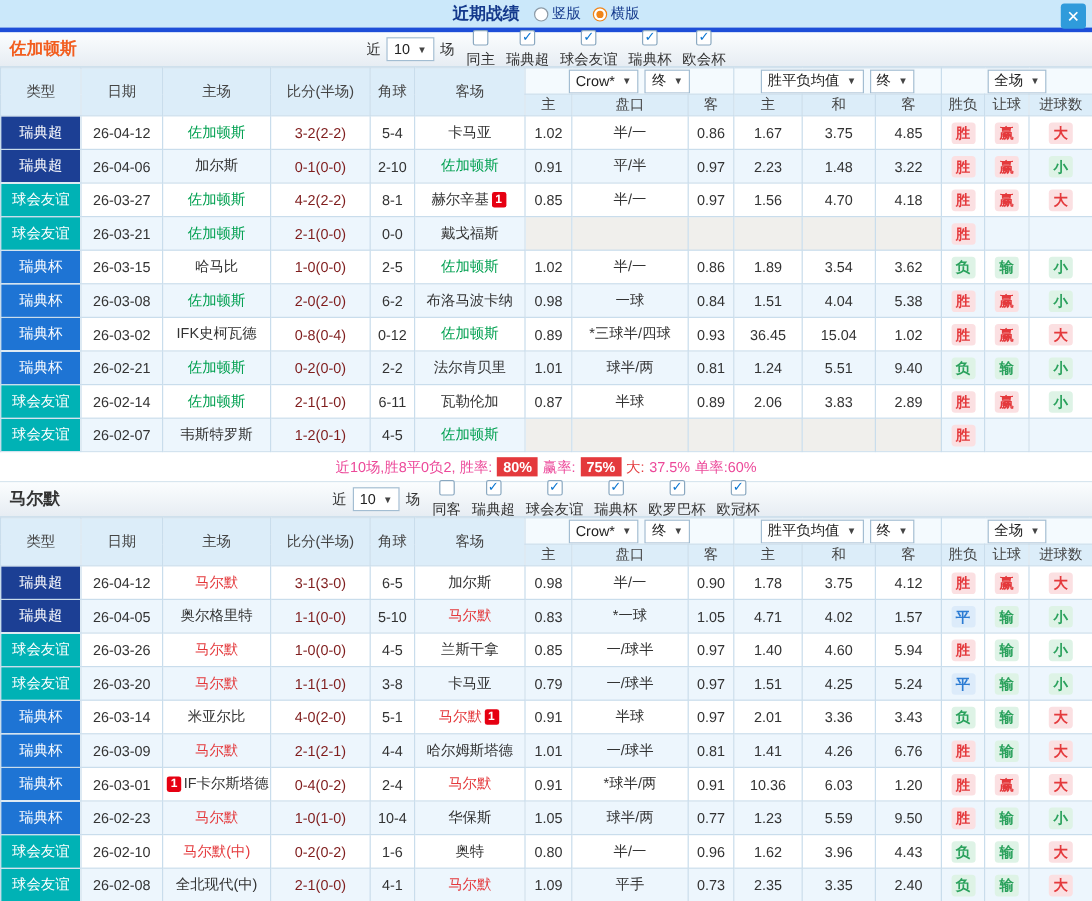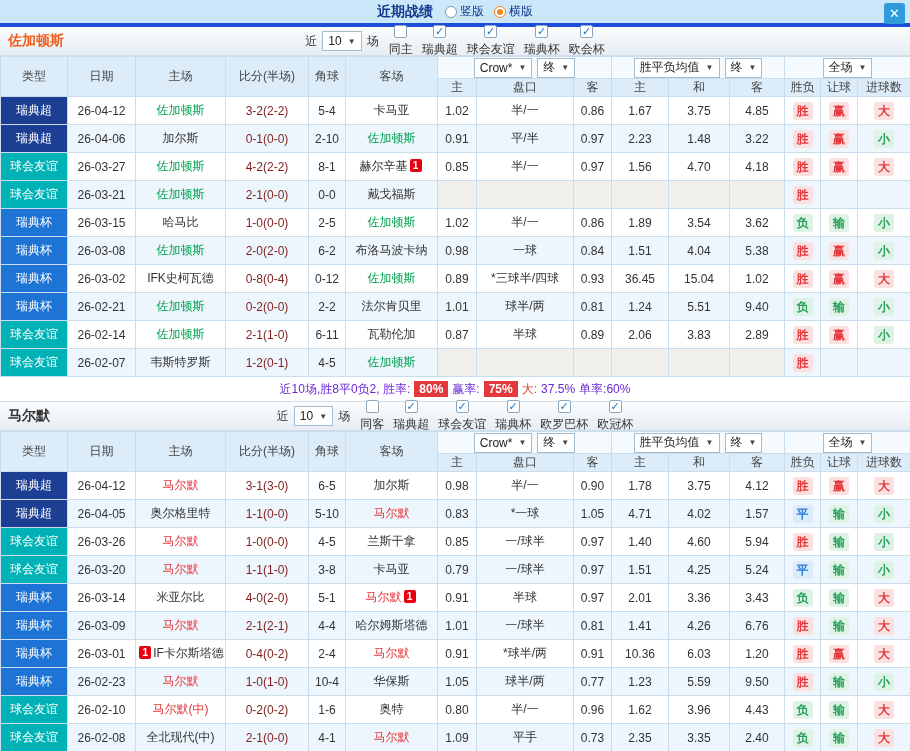--- a/index.html
+++ b/index.html
@@ -56,21 +56,21 @@
     color:#fff; font-size:10px; font-weight:bold; border-radius:2px; margin:0 2px; vertical-align:1px; }
   .pill { display:inline-block; min-width:20px; height:18px; line-height:18px; border-radius:3px;
     font-size:12px; font-weight:bold; padding:0 2px; }
   .k-w { color:#e4393c; background:#fbe0e2; }
   .k-l { color:#2aa15c; background:#def3e6; }
   .k-d { color:#2b7bd3; background:#dcebfa; }
 
   
   .summary { height:25px; background:#fff; border-bottom:1px solid #cfe0ec;
     display:flex; align-items:center; justify-content:center; gap:4px; font-size:12px; }
-  .summary .navy { color:#6d28d9; }
+  .summary .navy { color:#ec4899; }
   .summary .red { color:#e4393c; }
   .summary .redbox { background:#e4393c; color:#fff; font-weight:bold; padding:1px 5px; }
 </style>
 </head>
 <body>
 
 <div class="app">
 
   <div class="titlebar">
     <div class="tgroup">

